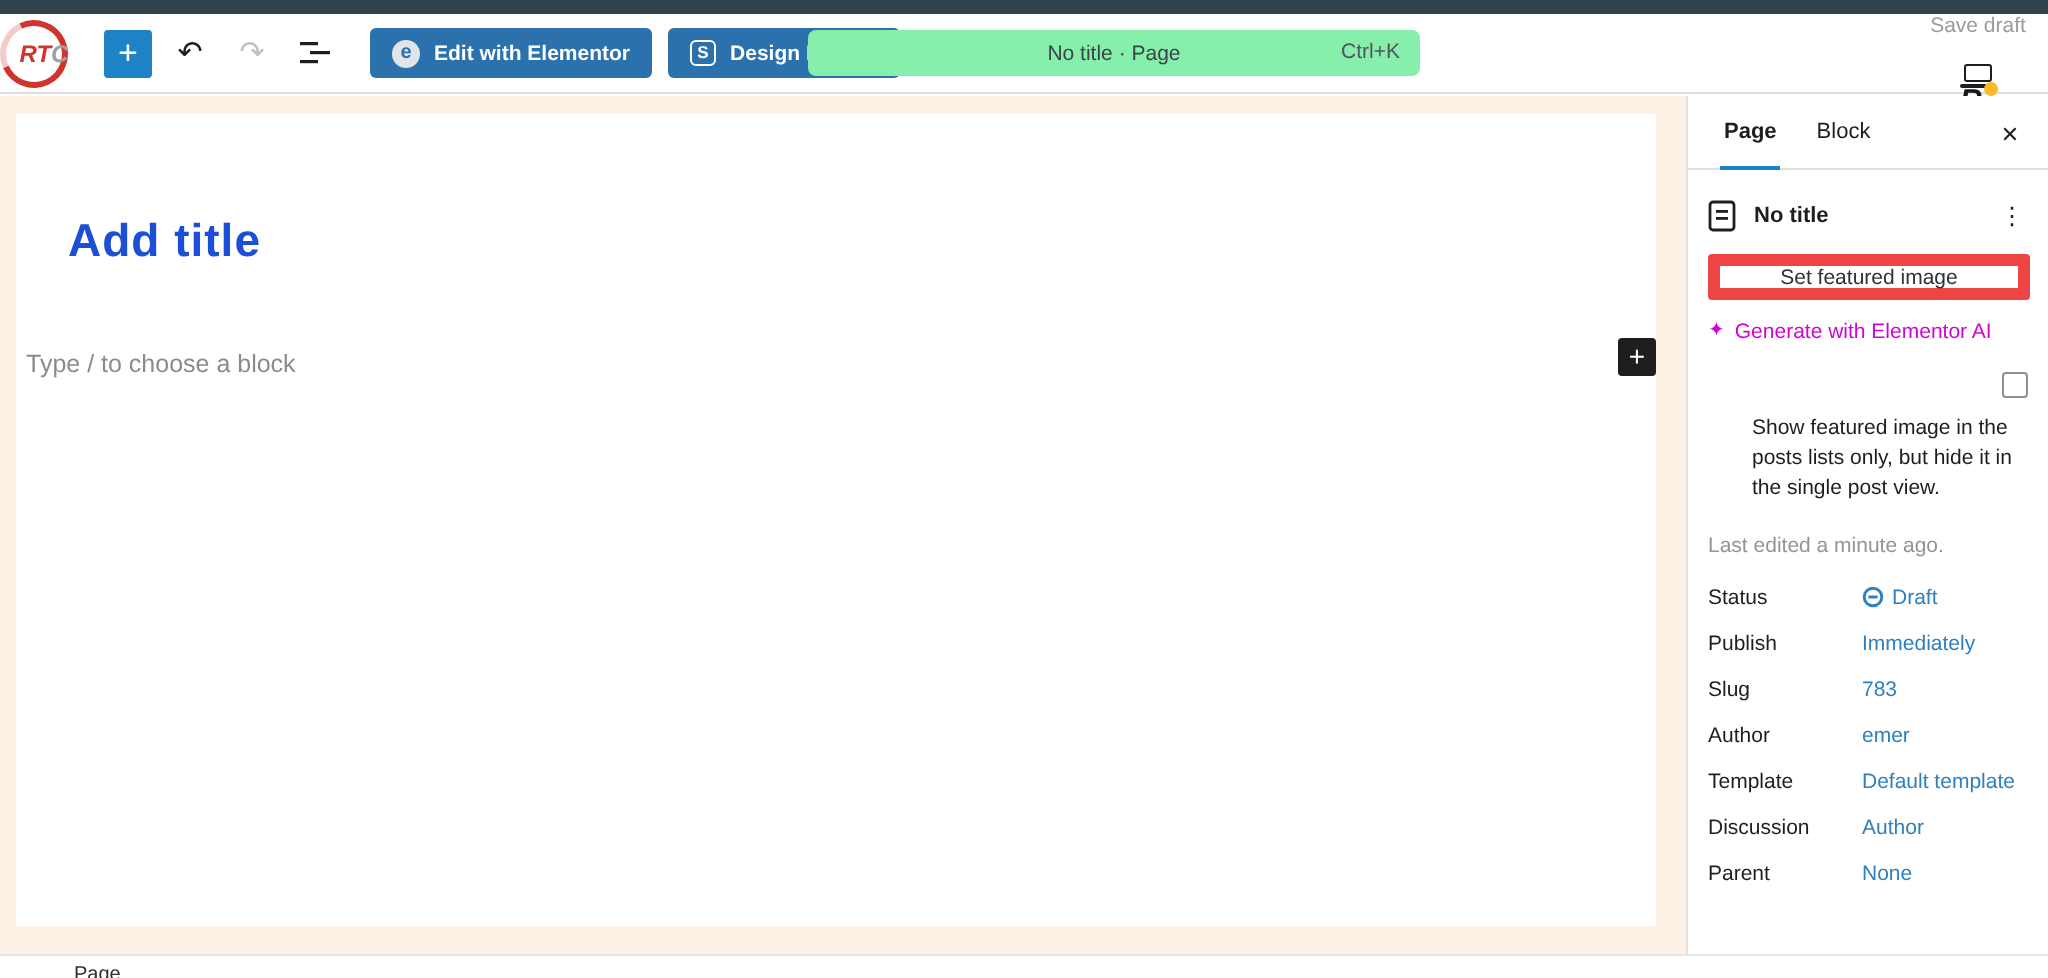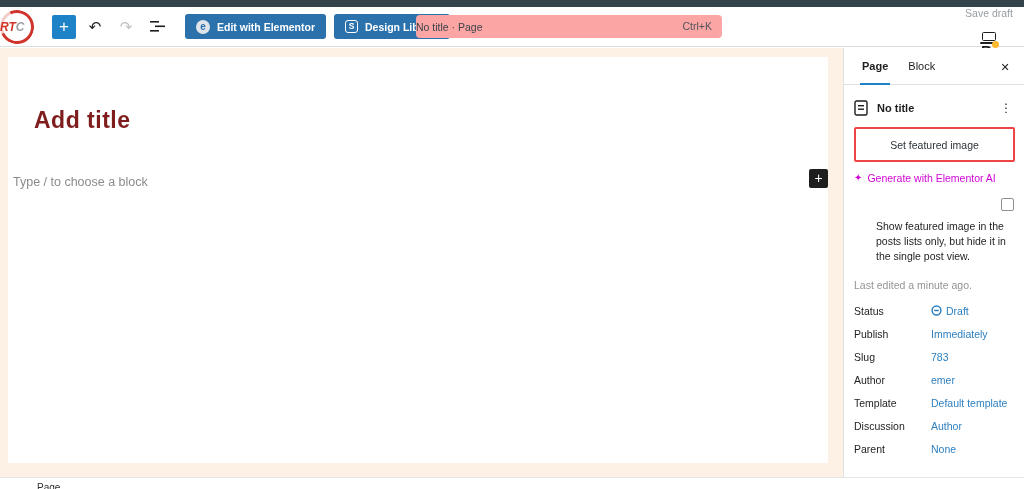--- a/index.html
+++ b/index.html
@@ -6,34 +6,34 @@
   html,body { background:#fff; }
   body { font-family:"Liberation Sans", sans-serif; }
   #screen { position:relative; width:1024px; height:489px; overflow:hidden; background:#fff; }
 
   
   .top-strip { position:absolute; left:0; top:0; width:1024px; height:7px; background:#33434c; }
 
   
   .toolbar { position:absolute; left:0; top:7px; width:1024px; height:40px; background:#fff; border-bottom:1px solid #dddddd; }
   .tb-left { position:absolute; left:0; top:0; height:100%; display:flex; align-items:center; }
-  .logo { width:44px; height:38px; position:relative; display:flex; align-items:center; }
+  .logo { width:44px; height:38px; position:relative; display:flex; align-items:center; justify-content:center; }
   .logo-ring { position:absolute; left:0px; top:2px; width:34px; height:34px; border:3px solid #d0342c; border-left-color:rgba(208,52,44,.25); border-radius:50%; transform:rotate(20deg); }
   .logo-text { position:relative; font-size:12px; font-weight:800; font-style:italic; letter-spacing:0; }
   .logo-text .rt { color:#d0342c; text-shadow:0 0 1px #fff; }
   .logo-text .c { color:#9aa0a6; }
   .tb-inserter { width:24px; height:24px; margin-left:8px; background:#1e82c6; border:none; border-radius:2px; color:#fff; font-size:17px; line-height:22px; text-align:center; cursor:pointer; }
   .tb-icon-btn { width:24px; height:24px; margin-left:7px; background:none; border:none; font-size:15px; line-height:24px; text-align:center; color:#1e1e1e; cursor:pointer; }
   .tb-icon-btn.disabled { color:#c0c0c0; }
   .listview-btn { display:flex; align-items:center; justify-content:center; }
   .tb-blue-btn { height:25px; margin-left:16px; display:flex; align-items:center; gap:7px; padding:0 11px; background:#2b72ad; border:none; border-radius:3px; color:#fff; font-size:10.5px; font-weight:600; cursor:pointer; font-family:"Liberation Sans",sans-serif; }
   .tb-blue-btn.second { margin-left:8px; }
   .el-icon { width:14px; height:14px; border-radius:50%; background:#dfe5e9; color:#2b72ad; font-size:10px; font-weight:800; line-height:14px; text-align:center; }
   .dl-icon { width:13px; height:13px; border:1.4px solid #fff; border-radius:3px; color:#fff; font-size:8.5px; font-weight:700; line-height:10px; text-align:center; }
-  .command-bar { position:absolute; left:416px; top:8px; width:306px; height:23px; background:#fca5a5; border:none; border-radius:4px; display:flex; align-items:center; font-size:10.5px; color:#3c434a; cursor:pointer; font-family:"Liberation Sans",sans-serif; }
+  .command-bar { position:absolute; left:404px; top:8px; width:306px; height:23px; background:#86efac; border:none; border-radius:4px; display:flex; align-items:center; justify-content:center; font-size:10.5px; color:#3c434a; cursor:pointer; font-family:"Liberation Sans",sans-serif; }
   .command-shortcut { position:absolute; right:10px; top:5px; color:#50575e; font-size:10.5px; }
   .tb-right { position:absolute; right:7px; top:0; height:100%; display:flex; align-items:center; gap:11px;flex-direction:column; }
   .save-draft { background:none; border:none; color:#969ca1; font-size:10.5px; cursor:pointer; font-family:"Liberation Sans",sans-serif; }
   .laptop-icon { position:relative; width:20px; height:16px; cursor:pointer; }
   .laptop-icon .lid { position:absolute; left:3px; top:2px; width:14px; height:9px; border:1.4px solid #1e1e1e; border-radius:1.5px; }
   .laptop-icon .base { position:absolute; left:1px; top:12px; width:18px; height:1.6px; background:#1e1e1e; border-radius:1px; }
   .rankmath-icon { position:relative; width:20px; height:20px; cursor:pointer; }
   .rm-mark { position:absolute; left:1px; top:2px; font-size:15px; font-weight:800; color:#16181a; line-height:16px; font-style:italic; }
   .rm-dot { position:absolute; right:0px; top:0px; width:7px; height:7px; border-radius:50%; background:#fdb92c; }
   .a-circle-icon { width:19px; height:19px; border-radius:50%; background:#16181a; color:#fff; font-size:10px; font-weight:700; line-height:19px; text-align:center; cursor:pointer; }
@@ -42,36 +42,36 @@
   .sparkles-icon .small { position:absolute; right:0px; top:0px; font-size:7px; line-height:7px; }
   .toggle-btn { position:relative; width:24px; height:24px; background:#1e1e1e; border:none; border-radius:3px; cursor:pointer; }
   .toggle-glyph { position:absolute; left:5px; top:6px; width:14px; height:11px; border:1.4px solid #fff; border-radius:2px; }
   .toggle-glyph .col { position:absolute; right:0.5px; top:0.5px; bottom:0.5px; width:4px; background:#fff; }
   .publish-btn { width:56px; height:24px; background:#3d80b9; border:none; border-radius:3px; color:#c8dbeb; font-size:10.5px; cursor:pointer; font-family:"Liberation Sans",sans-serif; }
   .tb-ellipsis { background:none; border:none; font-size:13px; color:#1e1e1e; cursor:pointer; width:12px; }
 
   
   .canvas { position:absolute; left:0; top:48px; width:843px; height:429px; background:#fdf0e4; }
   .page { position:absolute; left:8px; top:9px; width:820px; height:406px; background:#ffffff; }
-  .add-title { position:absolute; left:26px; top:50px; font-size:23px; font-weight:700; color:#7f1d1d; letter-spacing:.5px; cursor:text; }
+  .add-title { position:absolute; left:26px; top:50px; font-size:23px; font-weight:700; color:#1d4ed8; letter-spacing:.5px; cursor:text; }
   .block-placeholder { position:absolute; left:5px; top:118px; font-size:12.5px; color:#8b8b8b; cursor:text; }
   .block-inserter { position:absolute; left:801px; top:112px; width:19px; height:19px; background:#1e1e1e; border:none; border-radius:2px; color:#fff; font-size:14px; line-height:17px; text-align:center; cursor:pointer; }
 
   
   .sidebar { position:absolute; left:843px; top:48px; width:181px; height:429px; background:#fff; border-left:1px solid #e0e0e0; }
   .sb-tabs { position:relative; height:37px; border-bottom:1px solid #e0e0e0; display:flex; align-items:stretch; padding-left:8px; }
   .sb-tab { border:none; background:none; padding:0 10px; font-size:11px; color:#1e1e1e; cursor:pointer; position:relative; font-family:"Liberation Sans",sans-serif; }
   .sb-tab.active { font-weight:600; }
   .sb-tab.active::after { content:""; position:absolute; left:8px; right:8px; bottom:-1px; height:2px; background:#1d82c6; }
   .sb-close { position:absolute; right:8px; top:8px; width:22px; height:22px; border:none; background:none; font-size:11px; color:#1e1e1e; cursor:pointer; }
   .sb-summary { margin:15px 10px 0; display:flex; align-items:center; }
   .doc-icon { width:14px; height:16px; flex:0 0 auto; }
   .sb-doc-title { margin-left:9px; font-size:11px; font-weight:600; color:#1e1e1e; flex:1; }
   .sb-kebab { border:none; background:none; font-size:12px; color:#1e1e1e; cursor:pointer; width:16px; }
-  .featured-btn { display:block; margin:11px 10px 0; width:161px; height:35px; background:#fff; border:2px solid #ef4444; border-radius:2px; font-size:10.5px; color:#2c3338; cursor:pointer; font-family:"Liberation Sans",sans-serif; }
+  .featured-btn { display:block; margin:11px 10px 0; width:161px; height:23px; background:#fff; border:6px solid #ef4444; border-radius:2px; font-size:10.5px; color:#2c3338; cursor:pointer; font-family:"Liberation Sans",sans-serif; }
   .gen-ai { margin:10px 10px 0; display:flex; align-items:center; gap:5px; background:none; border:none; cursor:pointer; padding:0; }
   .ai-spark { color:#d004d4; font-size:10px; line-height:10px; }
   .gen-ai-label { color:#d004d4; font-size:10.5px; font-family:"Liberation Sans",sans-serif; }
   .chk-row { margin:13px 10px 0; display:flex; align-items:flex-end; gap:8px;flex-direction:column; }
   .checkbox { width:13px; height:13px; flex:0 0 auto; border:1px solid #8c8f94; border-radius:2px; background:#fff; cursor:pointer; margin-top:1px; }
   .chk-label { font-size:10.5px; line-height:1.42; color:#1e1e1e; width:138px; }
   .last-edited { margin:15px 10px 0; font-size:10.5px; color:#949494; }
   .fields { margin:14px 10px 0; }
   .field-row { display:flex; align-items:center; margin-bottom:11px; }
   .field-label { flex:0 0 77px; font-size:10.5px; color:#1e1e1e; }

